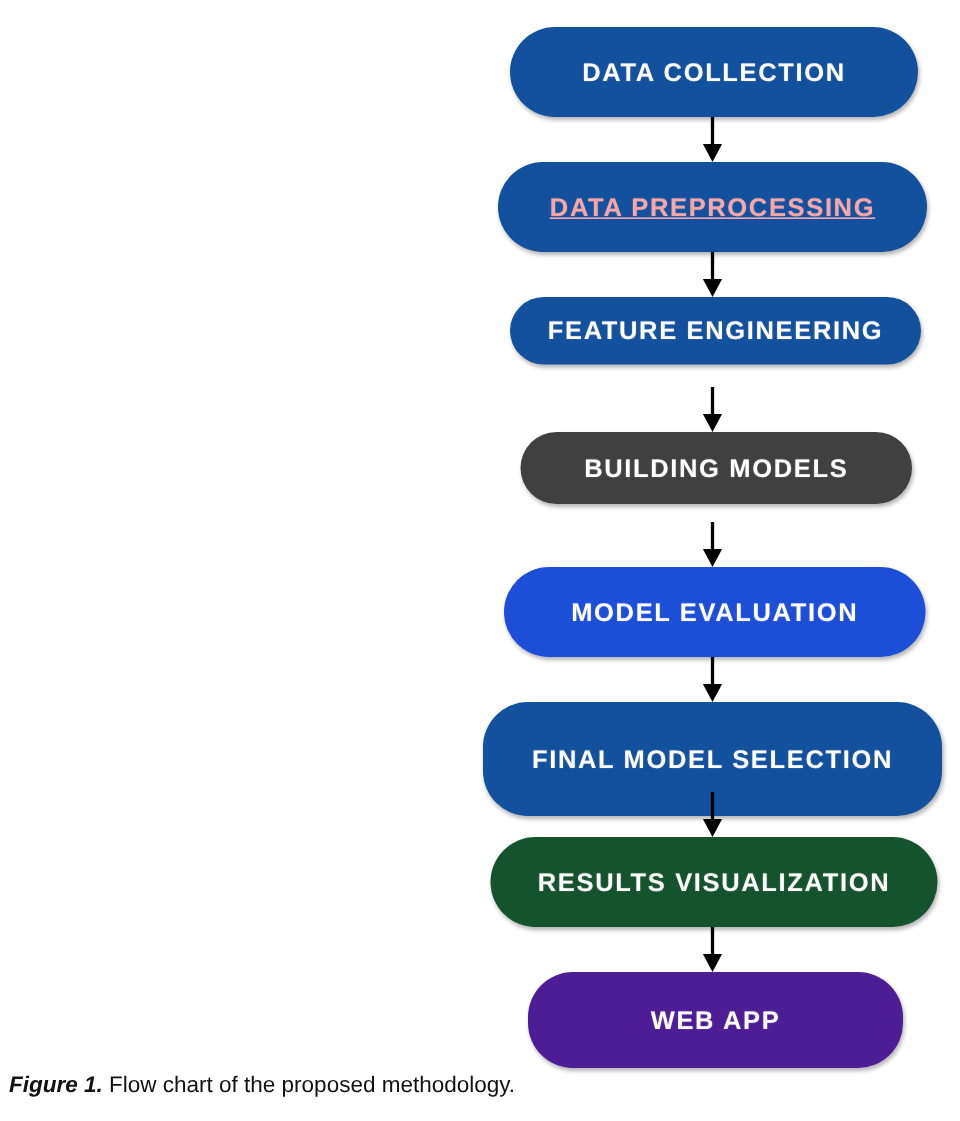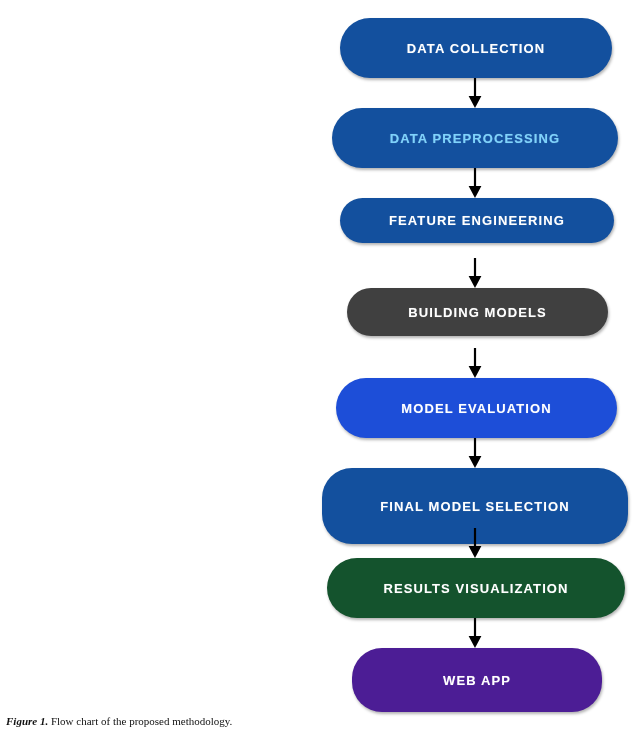--- a/index.html
+++ b/index.html
@@ -31,60 +31,60 @@
     display: flex;
     align-items: center;
     justify-content: center;
     box-shadow: 1px 2px 3px rgba(0,0,0,0.30);
   }
 
   .node-label {
     color: #ffffff;
     font-family: "Liberation Sans", sans-serif;
     font-weight: bold;
-    font-size: 13px;
+    font-size: 17px;
     letter-spacing: 1.1px;
     text-transform: uppercase;
     white-space: nowrap;
     line-height: 1;
     text-shadow: 0 0 1px rgba(255,255,255,0.35);
   }
 
   .arrow {
     position: absolute;
     width: 18px;
     height: 30px;
     pointer-events: none;
   }
 
   .caption {
     position: absolute;
     left: 6px;
     top: 714px;
     width: 628px;
-    font-family: Liberation Serif, serif;
-    font-size: 11px;
+    font-family: Liberation Sans, sans-serif;
+    font-size: 15px;
     color: #111111;
     line-height: 1.3;
     white-space: nowrap;
   }
   .caption .fig-num {
     font-weight: bold;
     font-style: italic;
   }
 </style>
 </head>
 <body>
 
 <div id="flowchart">
     <div class="node" style="left: 340px; top: 18px; width: 272px; height: 60px; border-radius: 30px; background: rgb(19, 80, 158);">
       <span class="node-label" style="color: rgb(255, 255, 255);">DATA COLLECTION</span>
     </div>
     <div class="node" style="left: 332px; top: 108px; width: 286px; height: 60px; border-radius: 30px; background: rgb(19, 80, 158);">
-      <span class="node-label" style="color: #7dd3fc;">DATA PREPROCESSING</span>
+      <span class="node-label" style="color: #fca5a5; text-decoration: underline;">DATA PREPROCESSING</span>
     </div>
     <div class="node" style="left: 340px; top: 198px; width: 274px; height: 45px; border-radius: 30px; background: rgb(19, 80, 158);">
       <span class="node-label" style="color: rgb(255, 255, 255);">FEATURE ENGINEERING</span>
     </div>
     <div class="node" style="left: 347px; top: 288px; width: 261px; height: 48px; border-radius: 30px; background: #404040;">
       <span class="node-label" style="color: rgb(255, 255, 255);">BUILDING MODELS</span>
     </div>
     <div class="node" style="left: 336px; top: 378px; width: 281px; height: 60px; border-radius: 30px; background: #1d4ed8;">
       <span class="node-label" style="color: rgb(255, 255, 255);">MODEL EVALUATION</span>
     </div>

